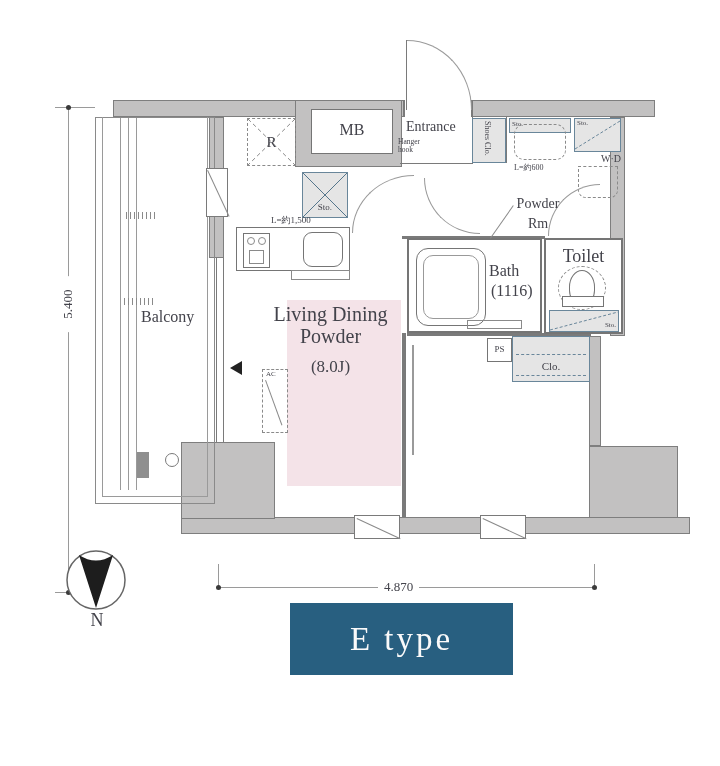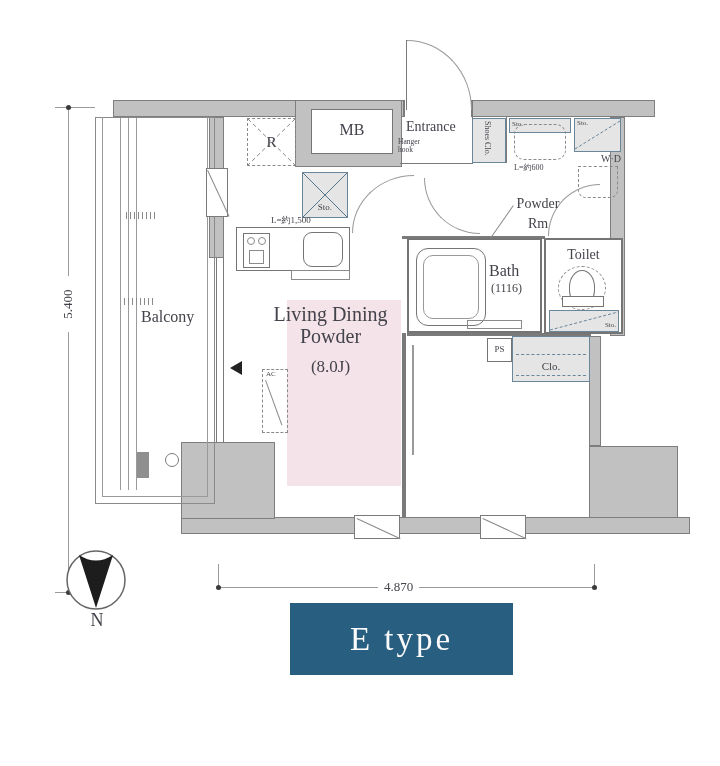--- a/index.html
+++ b/index.html
@@ -97,26 +97,26 @@
   <div class="lbl ctr" style="left:500px;top:194px;width:76px;font-size:14px;line-height:20px;">
     <span>Powder</span><br>
     <span>Rm</span>
   </div>
 
   <div class="room" style="left:407px;top:238px;width:135px;height:95px;">
     <div class="abs" style="left:7px;top:8px;width:70px;height:78px;border:1px solid #757575;border-radius:12px;"></div>
     <div class="abs" style="left:14px;top:15px;width:56px;height:64px;border:1px solid #999;border-radius:10px;"></div>
     <div class="abs" style="left:58px;top:80px;width:55px;height:9px;border:1px solid #8a8a8a;"></div>
     <div class="lbl" style="left:80px;top:22px;font-size:16px;">Bath</div>
-    <div class="lbl" style="left:82px;top:42px;font-size:12px;">(1116)</div>
+    <div class="lbl" style="left:82px;top:42px;font-size:16px;">(1116)</div>
   </div>
   <div class="diag" style="left:490px;top:238px;width:40px;transform:rotate(-55deg);"></div>
 
   <div class="room" style="left:544px;top:238px;width:79px;height:96px;">
-    <div class="lbl ctr" style="left:0;top:7px;width:100%;font-size:14px;">Toilet</div>
+    <div class="lbl ctr" style="left:0;top:7px;width:100%;font-size:18px;">Toilet</div>
     <div class="dash" style="left:12px;top:26px;width:48px;height:44px;border-radius:50%;"></div>
     <div class="abs" style="left:23px;top:30px;width:26px;height:34px;border:1px solid #757575;border-radius:50% 50% 40% 40%;background:#fff;"></div>
     <div class="abs" style="left:16px;top:56px;width:42px;height:11px;border:1px solid #757575;background:#fff;"></div>
   </div>
   <div class="blue" style="left:549px;top:310px;width:70px;height:22px;">
     <svg width="68" height="20" style="position:absolute;left:0;top:0;">
       <line x1="0" y1="19" x2="68" y2="1" stroke="#69869a" stroke-width="1" stroke-dasharray="3,2"></line>
     </svg>
     <div class="lbl" style="right:2px;bottom:1px;font-size:7px;">Sto.</div>
   </div>

